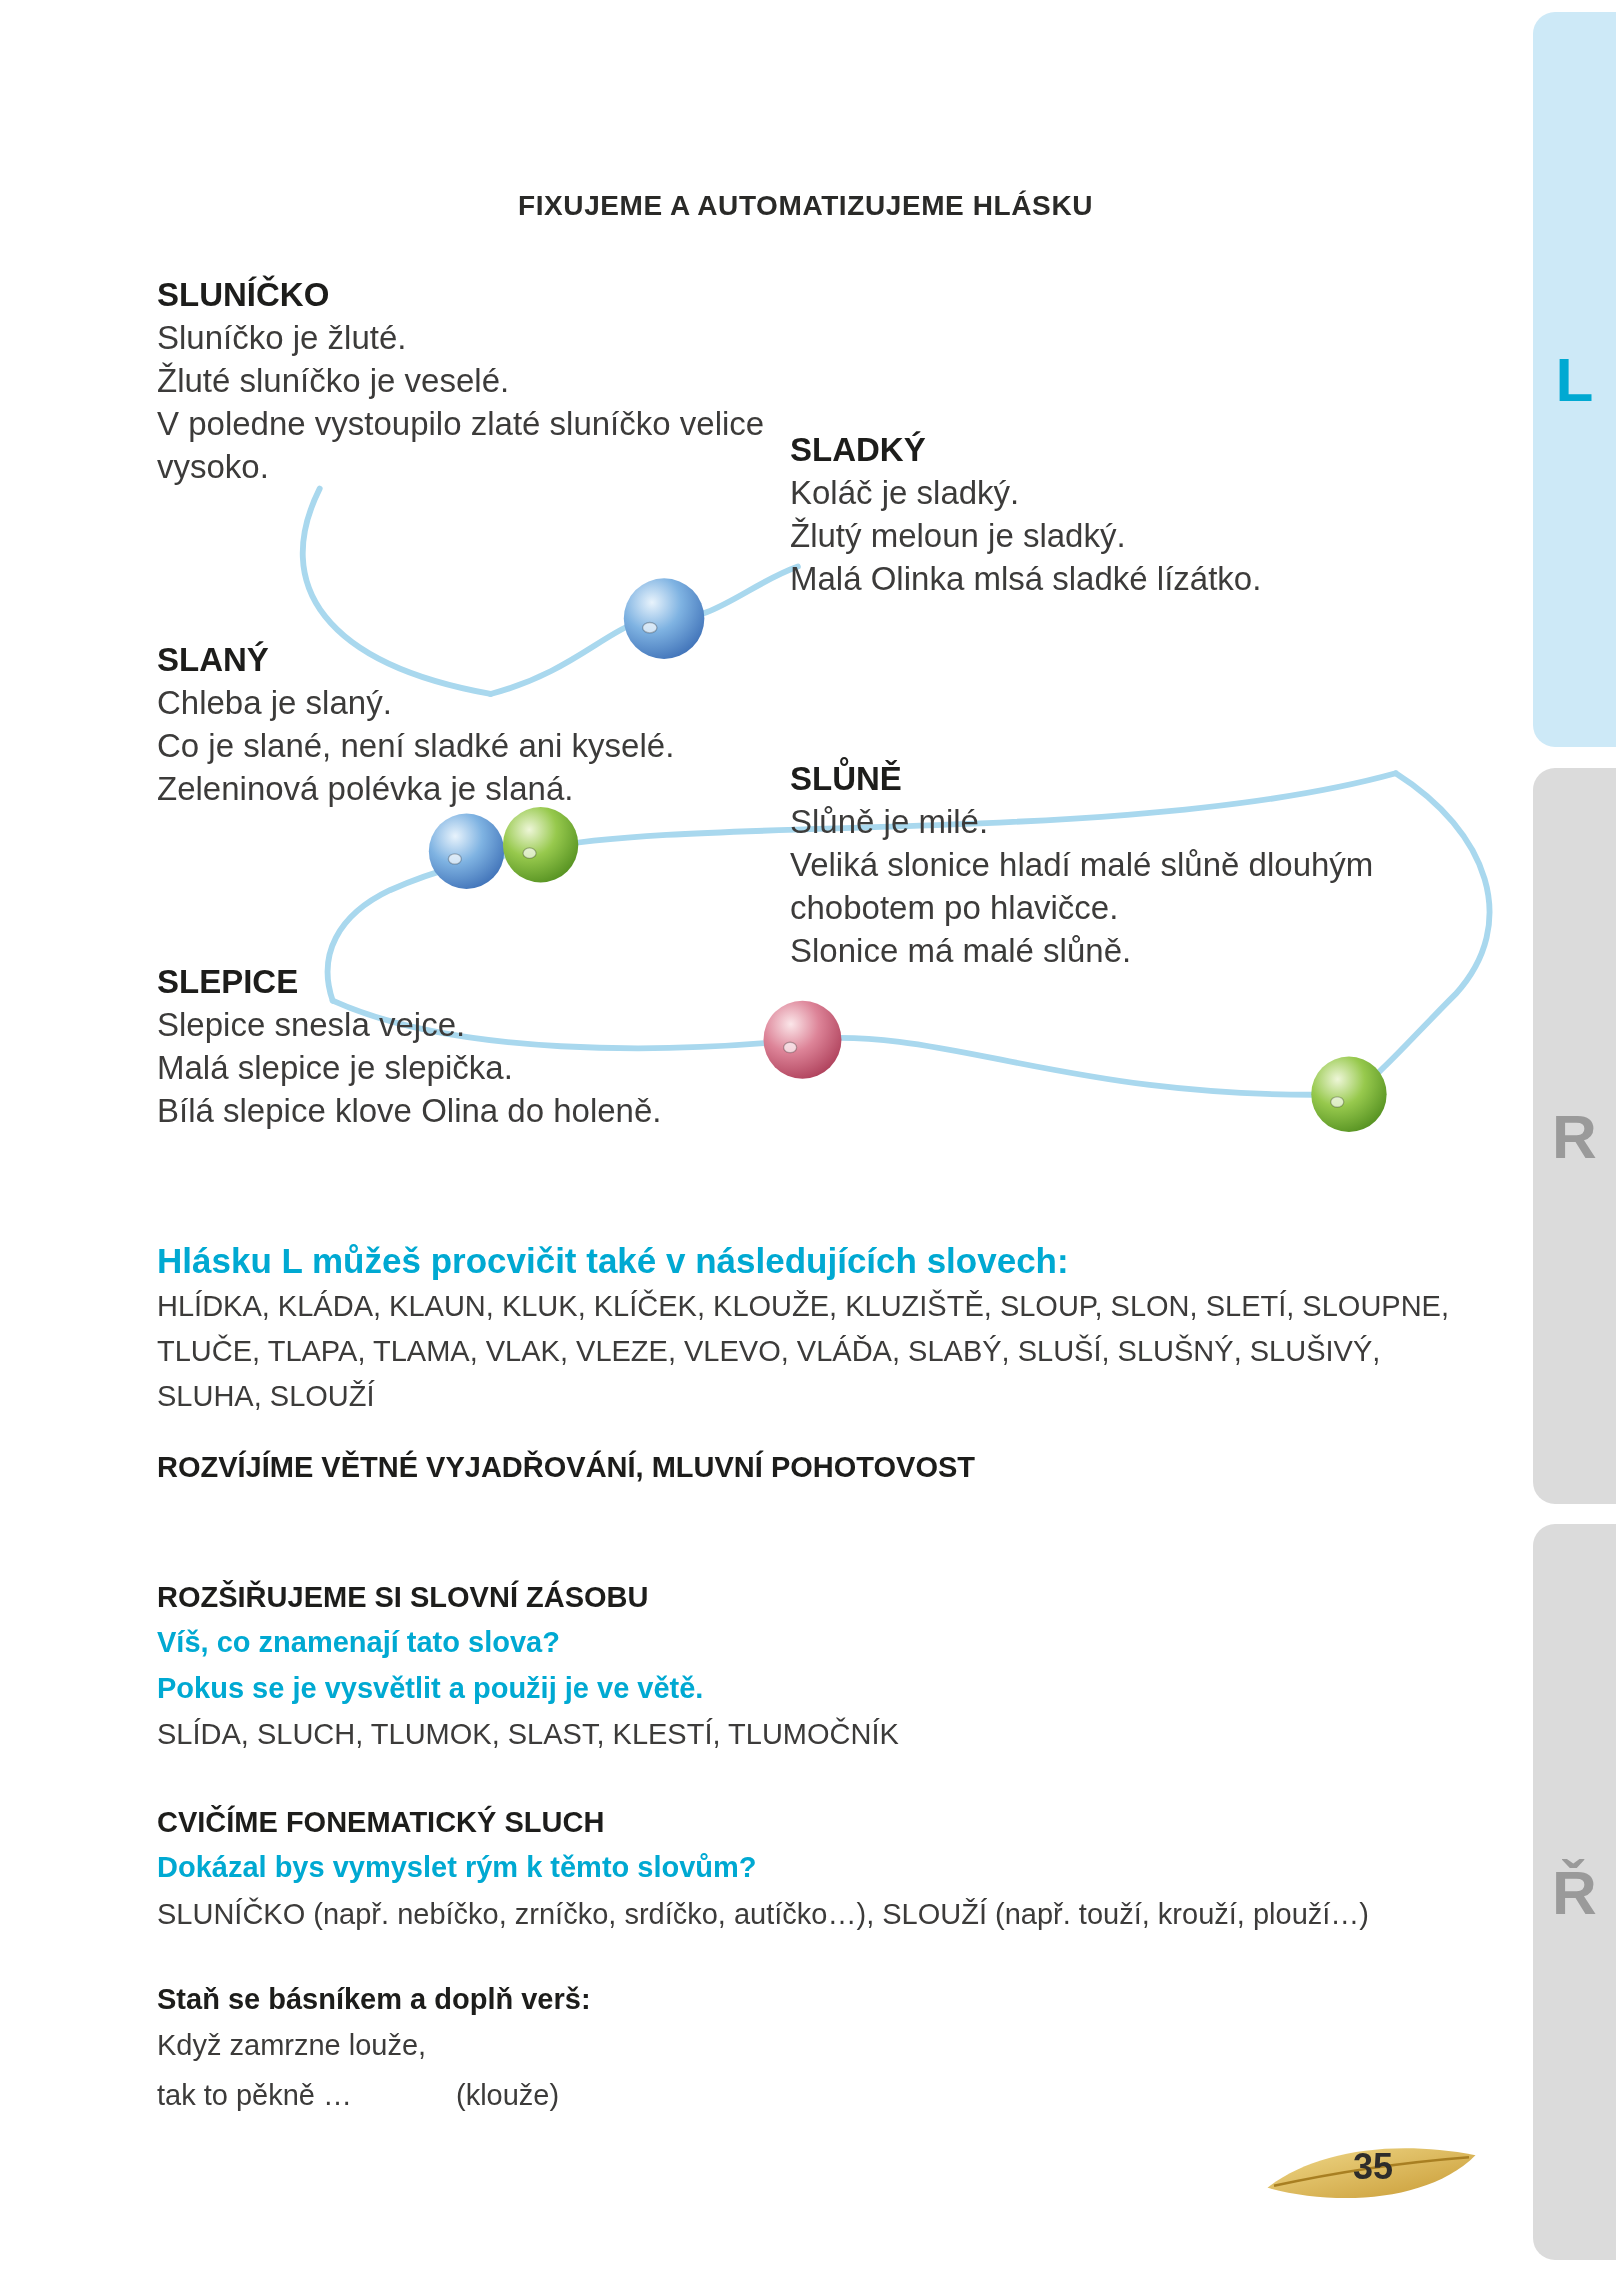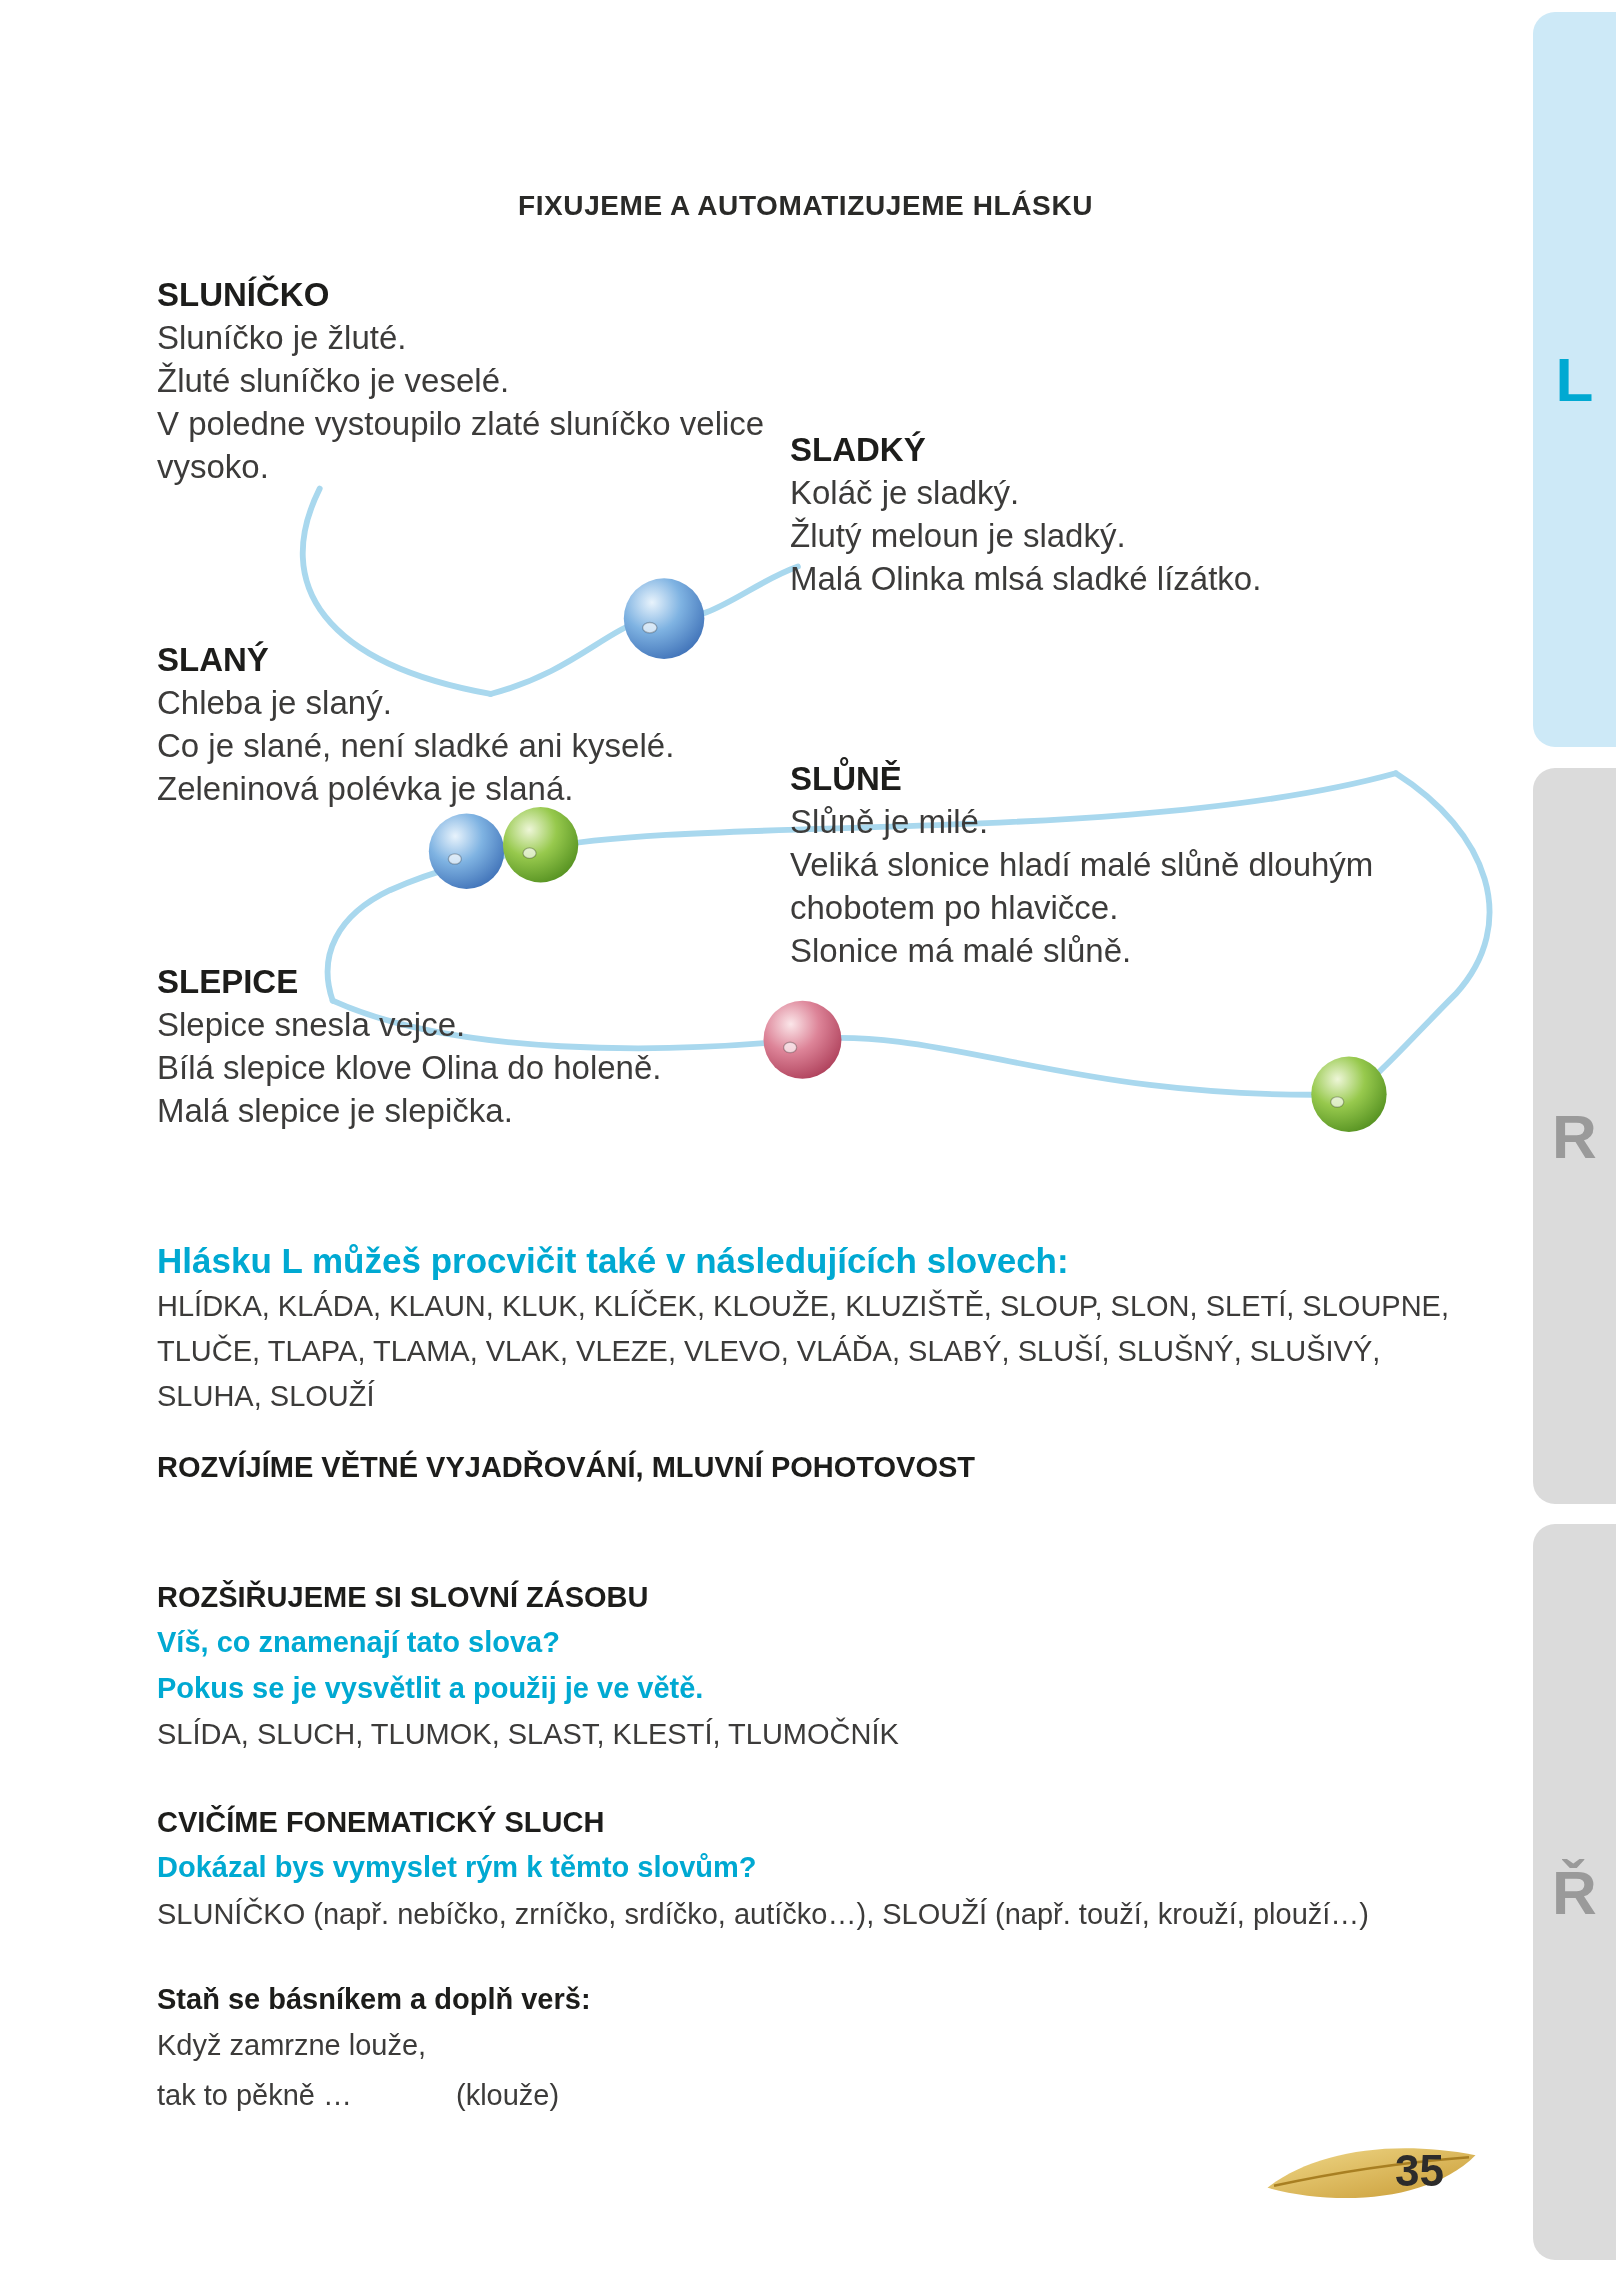--- a/index.html
+++ b/index.html
@@ -92,21 +92,21 @@
     display:flex;align-items:center;justify-content:center;
     font-size:62px;font-weight:bold;
   }
   .tab-l{top:11.7px;height:735px;background:var(--tab-blue);color:var(--accent);}
   .tab-r{top:768px;height:736px;background:var(--tab-gray);color:var(--tab-letter);}
   .tab-rh{top:1524px;height:736px;background:var(--tab-gray);color:var(--tab-letter);}
 
   .leaf-art{position:absolute;left:1261px;top:2126px;pointer-events:none;}
   .page-number{
     position:absolute;left:1353px;top:2146px;
-    font-size:44px;font-weight:bold;color:#2d2c2b;margin-left:42px;
+    font-size:36px;font-weight:bold;color:#2d2c2b;
   }
 </style>
 </head>
 <body>
 
 <div class="page">
 
   <svg class="string-art" width="1616" height="2284" viewBox="0 0 2487 3515">
     <defs>
       <radialGradient id="gBlue" cx="35%" cy="30%" r="80%">
@@ -174,22 +174,22 @@
   <div class="word-block wb-slune">
     <div class="wb-heading">SLŮNĚ</div>
     <div>Slůně je milé.</div>
     <div>Veliká slonice hladí malé slůně dlouhým chobotem po hlavičce.</div>
     <div>Slonice má malé slůně.</div>
   </div>
 
   <div class="word-block wb-slepice">
     <div class="wb-heading">SLEPICE</div>
     <div>Slepice snesla vejce.</div>
+    <div>Malá slepice je slepička.</div>
     <div>Bílá slepice klove Olina do holeně.</div>
-    <div>Malá slepice je slepička.</div>
   </div>
 
   <div class="practice-intro cyan-bold">Hlásku L můžeš procvičit také v následujících slovech:</div>
   <div class="practice-words">HLÍDKA, KLÁDA, KLAUN, KLUK, KLÍČEK, KLOUŽE, KLUZIŠTĚ, SLOUP, SLON, SLETÍ, SLOUPNE, TLUČE, TLAPA, TLAMA, VLAK, VLEZE, VLEVO, VLÁĎA, SLABÝ, SLUŠÍ, SLUŠNÝ, SLUŠIVÝ, SLUHA, SLOUŽÍ</div>
 
   <div class="exercise-heading ex1-heading">ROZVÍJÍME VĚTNÉ VYJADŘOVÁNÍ, MLUVNÍ POHOTOVOST</div>
 
   <div class="exercise-heading ex2-heading">ROZŠIŘUJEME SI SLOVNÍ ZÁSOBU</div>
   <div class="exercise-instruction ex2-instr">Víš, co znamenají tato slova?</div>
   <div class="exercise-instruction ex2-instr2">Pokus se je vysvětlit a použij je ve větě.</div>

